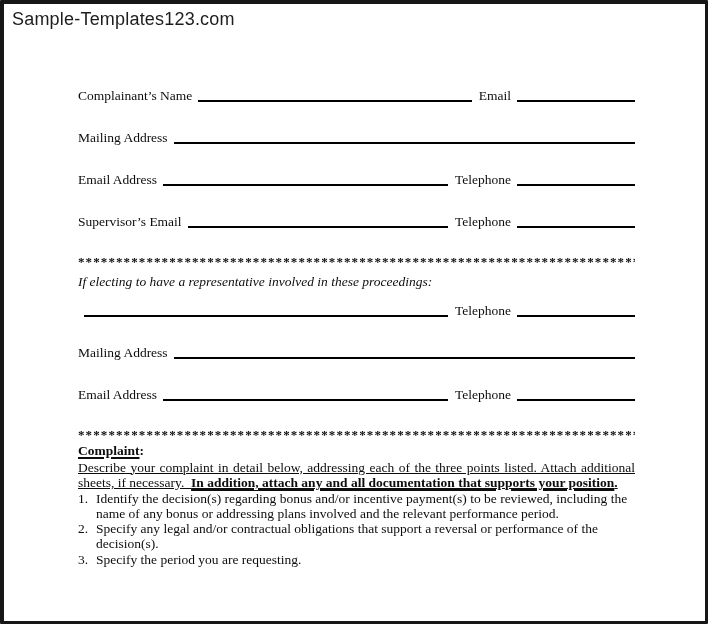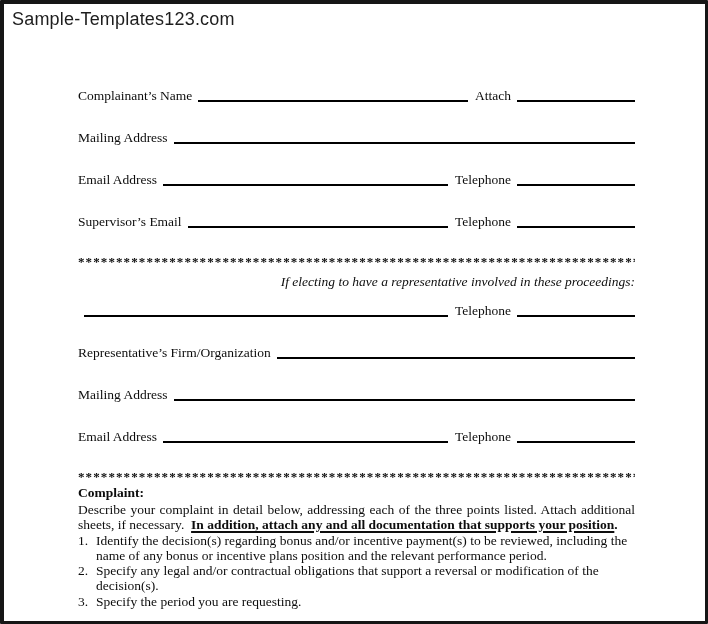--- a/index.html
+++ b/index.html
@@ -61,36 +61,37 @@
     overflow: hidden;
   }
   .divider1 { margin-bottom: 6px; }
   .divider2 { margin-bottom: 2px; }
   .rep-intro {
     font-style: italic;
     font-weight: 500;
     height: 16px;
     line-height: 15px;
     margin-bottom: 13px;
-    text-align: right;
   }
   .complaint-heading {
     height: 16px;
     line-height: 15px;
     font-weight: bold;
   }
   .complaint-heading .underlined {
+    text-decoration: underline;
     text-decoration-thickness: 1.5px;
     text-underline-offset: 2px;
     text-align: right;
   }
   .complaint-intro {
     text-align: justify;
     line-height: 15.5px;
     margin-top: 0.5px;
+    text-decoration: underline;
   }
   .complaint-intro .bold-underline {
     font-weight: bold;
     text-decoration: underline;
     text-decoration-thickness: 1.5px;
     text-underline-offset: 2px;
   }
   .complaint-intro .bold { font-weight: bold; }
   .complaint-list { margin-top: 0; }
   .list-item {
@@ -105,21 +106,21 @@
 
 <div class="page">
 
   <div class="watermark">Sample-Templates123.com</div>
 
   <div class="content">
 
     <div class="form-row">
       <span class="label">Complainant’s Name</span>
       <span class="blank fill"></span>
-      <span class="label label2">Attach</span>
+      <span class="label label2">Email</span>
       <span class="blank short"></span>
     </div>
 
 
     <div class="form-row">
       <span class="label">Mailing Address</span>
       <span class="blank fill"></span>
     </div>
 
     <div class="form-row">
@@ -139,24 +140,20 @@
     <div class="divider divider1">************************************************************************************************************</div>
 
     <div class="rep-intro">If electing to have a representative involved in these proceedings:</div>
 
     <div class="form-row">
       <span class="blank fill"></span>
       <span class="label label2">Telephone</span>
       <span class="blank short"></span>
     </div>
 
-    <div class="form-row">
-      <span class="label">Representative’s Firm/Organization</span>
-      <span class="blank fill"></span>
-    </div>
 
     <div class="form-row">
       <span class="label">Mailing Address</span>
       <span class="blank fill"></span>
     </div>
 
     <div class="form-row">
       <span class="label">Email Address</span>
       <span class="blank fill"></span>
       <span class="label label2">Telephone</span>
@@ -169,25 +166,25 @@
       <span class="underlined">Complaint</span><span>:</span>
     </div>
 
     <div class="complaint-intro">
       <span>Describe your complaint in detail below, addressing each of the three points listed. Attach additional sheets, if necessary. &nbsp;</span><span class="bold-underline">In addition, attach any and all documentation that supports your position</span><span class="bold">.</span>
     </div>
 
     <div class="complaint-list">
       <div class="list-item">
         <span class="num">1.</span>
-        <span class="item-text">Identify the decision(s) regarding bonus and/or incentive payment(s) to be reviewed, including the name of any bonus or incentive plans position and the relevant performance period.</span>
+        <span class="item-text">Identify the decision(s) regarding bonus and/or incentive payment(s) to be reviewed, including the name of any bonus or addressing plans involved and the relevant performance period.</span>
       </div>
       <div class="list-item">
         <span class="num">2.</span>
-        <span class="item-text">Specify any legal and/or contractual obligations that support a reversal or modification of the decision(s).</span>
+        <span class="item-text">Specify any legal and/or contractual obligations that support a reversal or performance of the decision(s).</span>
       </div>
       <div class="list-item">
         <span class="num">3.</span>
         <span class="item-text">Specify the period you are requesting.</span>
       </div>
     </div>
 
   </div>
 </div>
 

